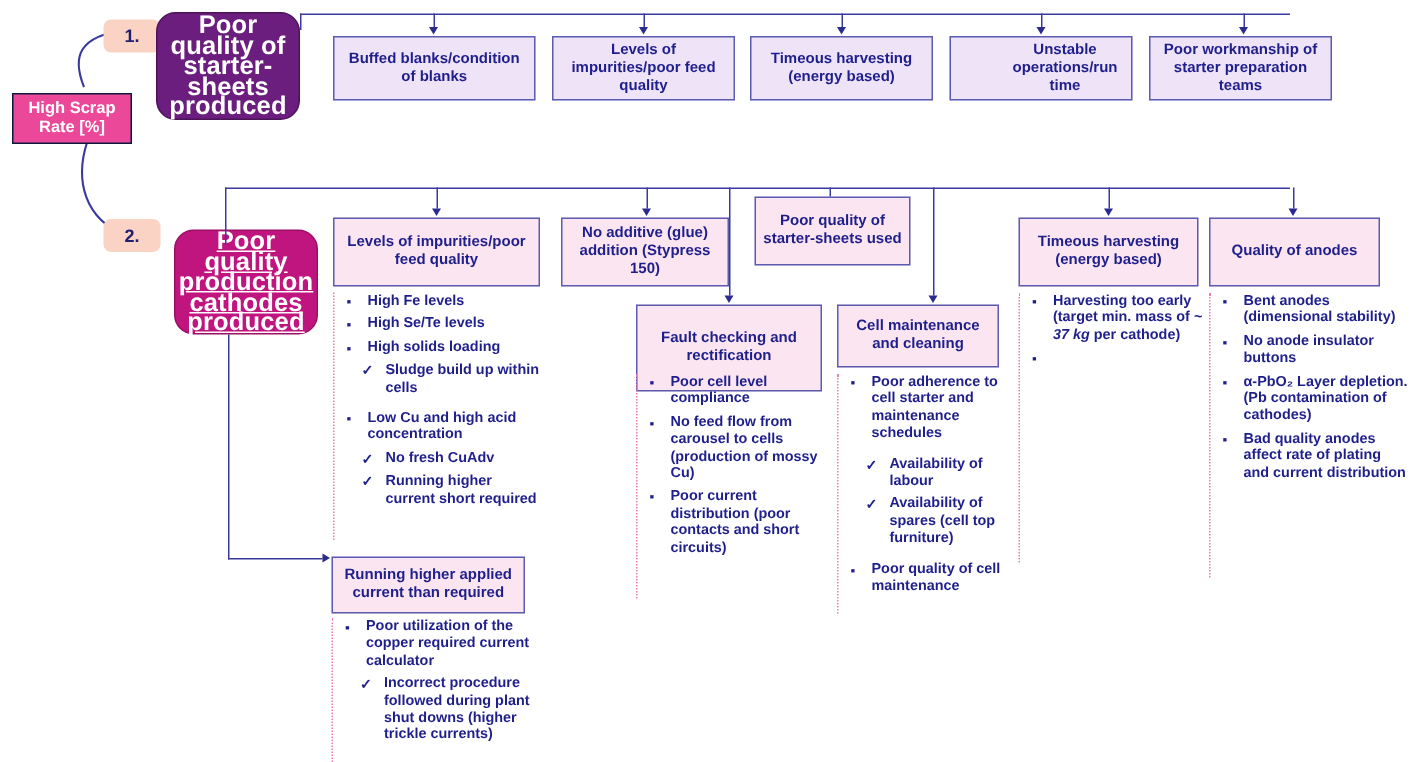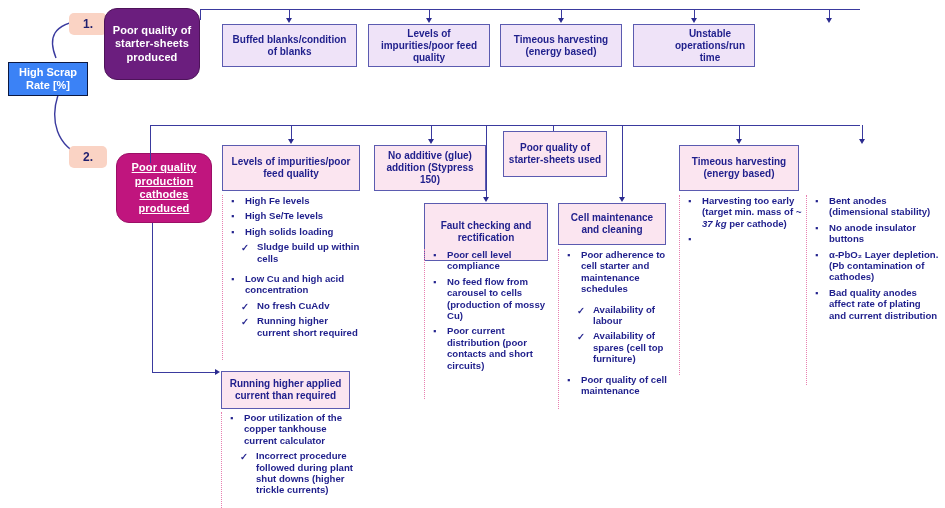--- a/index.html
+++ b/index.html
@@ -12,32 +12,32 @@
   #root{position:relative;width:945px;height:508px;}
 
   
   .abs{position:absolute;box-sizing:border-box;}
 
   
   .cause-box{
     border-radius:13px;
     color:#ffffff;
     font-weight:bold;
-    font-size:11px;
+    font-size:17px;
     line-height:13.5px;
     display:flex;align-items:center;justify-content:flex-start;
     text-align:center;
     letter-spacing:.1px;
   }
   .cause-1{background:#6B1E7E;border:1px solid #4d1359;}
   .cause-2{background:#C0157E;border:1px solid #9b0f66;}
 
   
   .scrap-box{
-    background:#3b82f6;
+    background:#ec4899;
     border:1px solid #0c1840;
     color:#ffffff;
     font-weight:bold;
     font-size:11px;
     line-height:13px;
     display:flex;align-items:center;justify-content:center;
     text-align:center;
   }
 
   
@@ -155,20 +155,23 @@
   </div>
   <div class="abs cat-box lilac" style="left:368px;top:24px;width:122px;height:43px;">
     <span>Levels of impurities/poor feed quality</span>
   </div>
   <div class="abs cat-box lilac" style="left:500px;top:24px;width:122px;height:43px;">
     <span>Timeous harvesting (energy based)</span>
   </div>
   <div class="abs cat-box lilac" style="left:633px;top:24px;width:122px;height:43px;padding-left:36px;">
     <span>Unstable operations/run time</span>
   </div>
+  <div class="abs cat-box lilac" style="left:766px;top:24px;width:122px;height:43px;">
+    <span>Poor workmanship of starter preparation teams</span>
+  </div>
 
   <div class="abs badge" style="left:69px;top:146px;width:38px;height:22px;">
     <span>2.</span>
   </div>
   <div class="abs cause-box cause-2" style="left:116px;top:153px;width:96px;height:70px;text-decoration:underline;">
     <span>Poor quality production cathodes produced</span>
   </div>
 
   <div class="abs ln vline" style="left:150px;top:125px;height:38px;"></div>
   <div class="abs ln hline" style="left:150px;top:125px;width:710px;"></div>
@@ -210,21 +213,21 @@
       <li class="sub"><span class="mk">✓</span><span>No fresh CuAdv</span></li>
       <li class="sub"><span class="mk">✓</span><span>Running higher current short required</span></li>
     </ul>
   </div>
 
   <div class="abs cat-box pinkish" style="left:221px;top:371px;width:129px;height:38px;">
     <span>Running higher applied current than required</span>
   </div>
   <div class="abs list-wrap" style="left:221px;top:412px;width:141px;height:96px;">
     <ul class="bl">
-      <li><span class="mk">▪</span><span>Poor utilization of the copper tankhouse current calculator</span></li>
+      <li><span class="mk">▪</span><span>Poor utilization of the copper required current calculator</span></li>
       <li class="sub"><span class="mk">✓</span><span>Incorrect procedure followed during plant shut downs (higher trickle currents)</span></li>
     </ul>
   </div>
 
   <div class="abs cat-box pinkish" style="left:374px;top:145px;width:112px;height:46px;">
     <span>No additive (glue) addition (Stypress 150)</span>
   </div>
 
   <div class="abs cat-box pinkish" style="left:424px;top:203px;width:124px;height:58px;">
     <span>Fault checking and rectification</span>
@@ -256,20 +259,23 @@
   <div class="abs cat-box pinkish" style="left:679px;top:145px;width:120px;height:46px;">
     <span>Timeous harvesting (energy based)</span>
   </div>
   <div class="abs list-wrap" style="left:679px;top:195px;width:124px;height:180px;">
     <ul class="bl">
       <li><span class="mk">▪</span><span>Harvesting too early (target min. mass of <span class="em">~ 37 kg</span> per cathode)</span></li>
       <li><span class="mk">▪</span></li>
     </ul>
   </div>
 
+  <div class="abs cat-box pinkish" style="left:806px;top:145px;width:114px;height:46px;">
+    <span>Quality of anodes</span>
+  </div>
   <div class="abs list-wrap" style="left:806px;top:195px;width:133px;height:190px;">
     <ul class="bl">
       <li><span class="mk">▪</span><span>Bent anodes (dimensional stability)</span></li>
       <li><span class="mk">▪</span><span>No anode insulator buttons</span></li>
       <li><span class="mk">▪</span><span>α-PbO₂ Layer depletion. (Pb contamination of cathodes)</span></li>
       <li><span class="mk">▪</span><span>Bad quality anodes affect rate of plating and current distribution</span></li>
     </ul>
   </div>
 
 </div>

